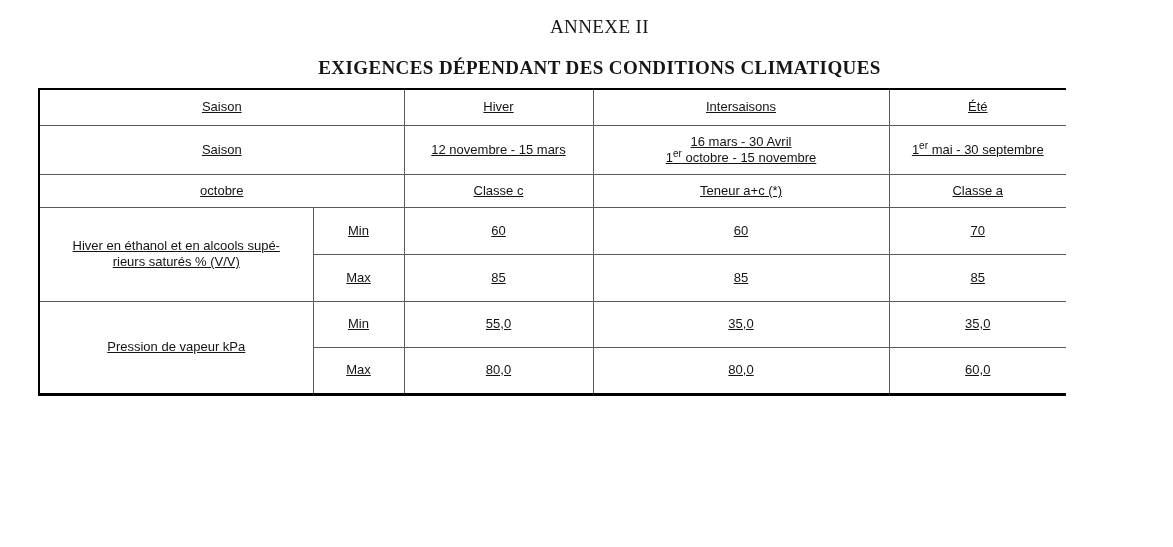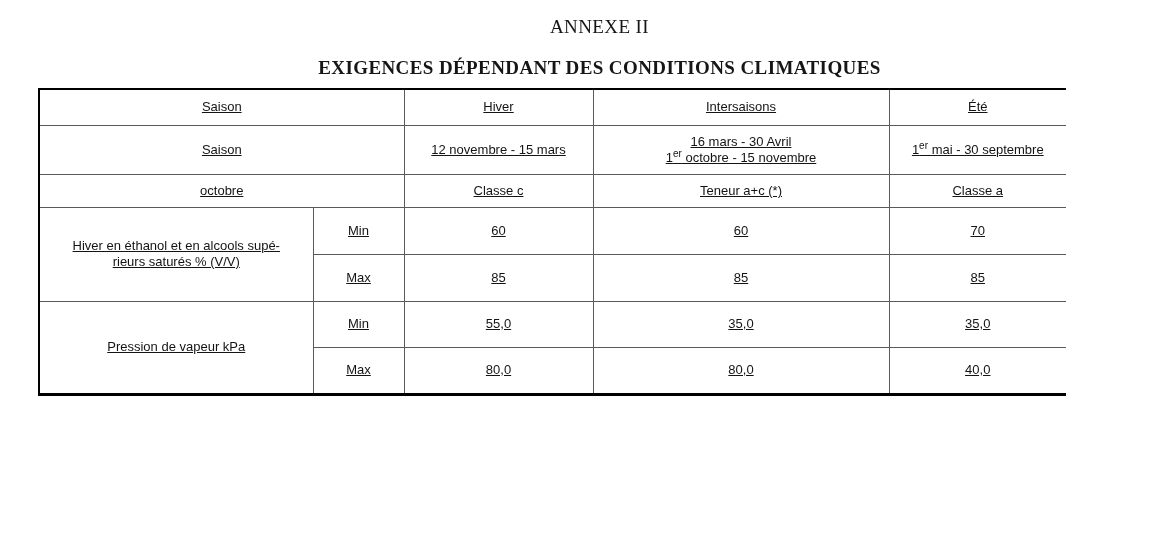--- a/index.html
+++ b/index.html
@@ -128,16 +128,16 @@
     <td>Min</td>
     <td>55,0</td>
     <td>35,0</td>
     <td class="cut">35,0</td>
   </tr>
 
   <tr class="r-vap-max">
     <td>Max</td>
     <td>80,0</td>
     <td>80,0</td>
-    <td class="cut">40,0</td>
+    <td class="cut">60,0</td>
   </tr>
 </tbody>
   </table>
 
 </body></html>

